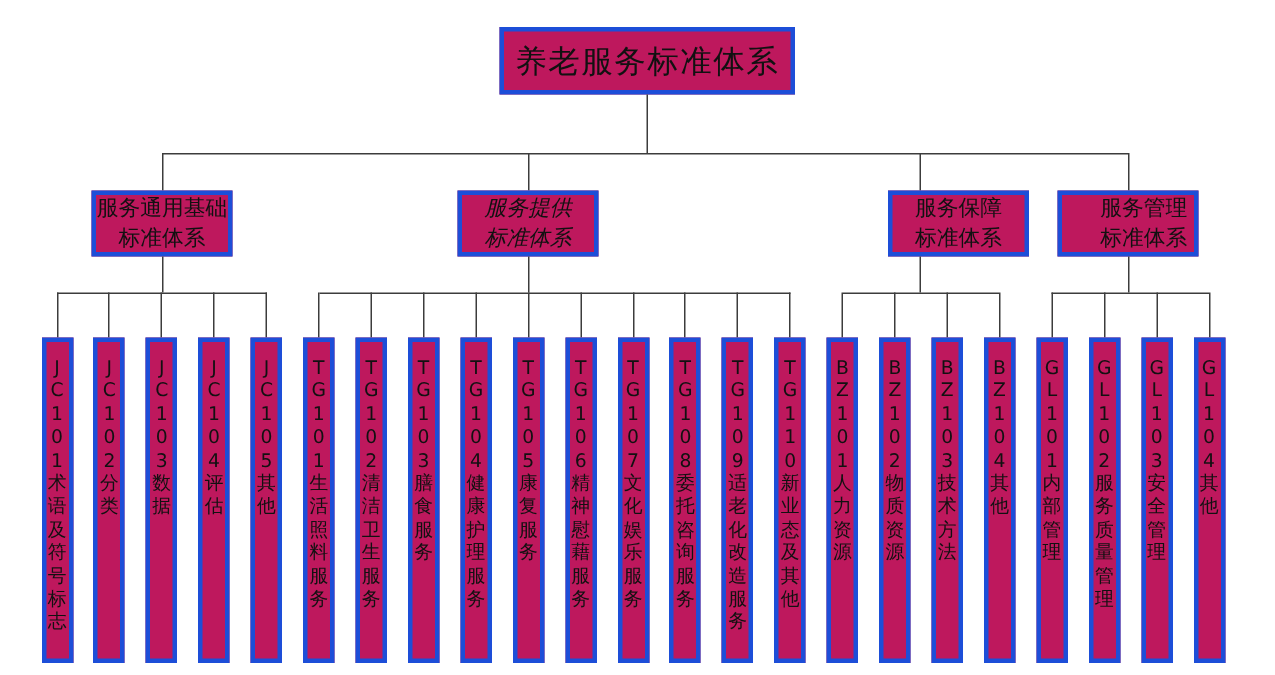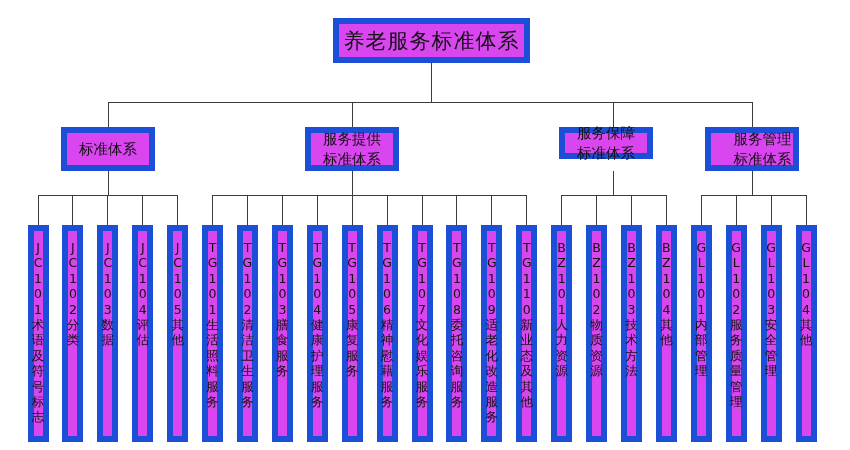--- a/index.html
+++ b/index.html
@@ -1,21 +1,21 @@
 <!DOCTYPE html>
 <html><head>
 <meta charset="utf-8">
 <style>
   html,body{margin:0;padding:0;background:#ffffff;}
   #stage{
     position:relative;width:850px;height:450px;background:#ffffff;overflow:hidden;
     font-family:"DejaVu Sans","Liberation Sans",sans-serif;color:#111111;
   }
   .box{
-    position:absolute;background:#d946ef;border:6px solid #1d4ed8;box-sizing:border-box;
+    position:absolute;background:#be185d;border:3px solid #1d4ed8;box-sizing:border-box;
   }
   .line{position:absolute;background:#3c3c3c;}
   .title-box{
     left:333px;top:18px;width:197px;height:45px;
     display:flex;align-items:center;justify-content:center;
     font-size:21px;letter-spacing:1px;white-space:nowrap;
   }
   .branch-box{
     display:flex;flex-direction:column;justify-content:center;align-items:center;
   }
@@ -34,20 +34,21 @@
 
 <div id="stage">
   <div class="box title-box">
     <span>养老服务标准体系</span>
   </div>
   <div id="tree">
       <div class="line" style="left: 431px; top: 63px; width: 1px; height: 39px;"></div>
       <div class="line" style="left: 108px; top: 102px; width: 644px; height: 1px;"></div>
       <div class="line" style="left: 107.5px; top: 102px; width: 1px; height: 25px;"></div>
       <div class="box branch-box" style="left: 61px; top: 127px; width: 94px; height: 44px;">
+        <div class="branch-line">服务通用基础</div>
         <div class="branch-line">标准体系</div>
       </div>
       <div class="line" style="left: 107.5px; top: 171px; width: 1px; height: 24px;"></div>
       <div class="line" style="left: 38px; top: 195px; width: 139.64px; height: 1px;"></div>
       <div class="line" style="left: 37.5px; top: 195px; width: 1px; height: 30px;"></div>
       <div class="box leaf-box" style="left: 27.5px; top: 225px; width: 21px; height: 217px;">
         <div class="leaf-label">J
 C
 1
 0
@@ -94,21 +95,21 @@
       <div class="box leaf-box" style="left: 167.14px; top: 225px; width: 21px; height: 217px;">
         <div class="leaf-label">J
 C
 1
 0
 5
 其
 他</div>
       </div>
       <div class="line" style="left: 351.5px; top: 102px; width: 1px; height: 25px;"></div>
-      <div class="box branch-box" style="left: 305px; top: 127px; width: 94px; height: 44px;">
+      <div class="box branch-box" style="left: 305px; top: 127px; width: 94px; height: 44px; font-style: italic;">
         <div class="branch-line">服务提供</div>
         <div class="branch-line">标准体系</div>
       </div>
       <div class="line" style="left: 351.5px; top: 171px; width: 1px; height: 24px;"></div>
       <div class="line" style="left: 212.55px; top: 195px; width: 314.19px; height: 1px;"></div>
       <div class="line" style="left: 212.05px; top: 195px; width: 1px; height: 30px;"></div>
       <div class="box leaf-box" style="left: 202.05px; top: 225px; width: 21px; height: 217px;">
         <div class="leaf-label">T
 G
 1
@@ -238,21 +239,21 @@
 1
 0
 新
 业
 态
 及
 其
 他</div>
       </div>
       <div class="line" style="left: 613px; top: 102px; width: 1px; height: 25px;"></div>
-      <div class="box branch-box" style="left: 559px; top: 127px; width: 94px; height: 32px;">
+      <div class="box branch-box" style="left: 592px; top: 127px; width: 94px; height: 44px;">
         <div class="branch-line">服务保障</div>
         <div class="branch-line">标准体系</div>
       </div>
       <div class="line" style="left: 613px; top: 171px; width: 1px; height: 24px;"></div>
       <div class="line" style="left: 561.65px; top: 195px; width: 104.73px; height: 1px;"></div>
       <div class="line" style="left: 561.15px; top: 195px; width: 1px; height: 30px;"></div>
       <div class="box leaf-box" style="left: 551.15px; top: 225px; width: 21px; height: 217px;">
         <div class="leaf-label">B
 Z
 1

